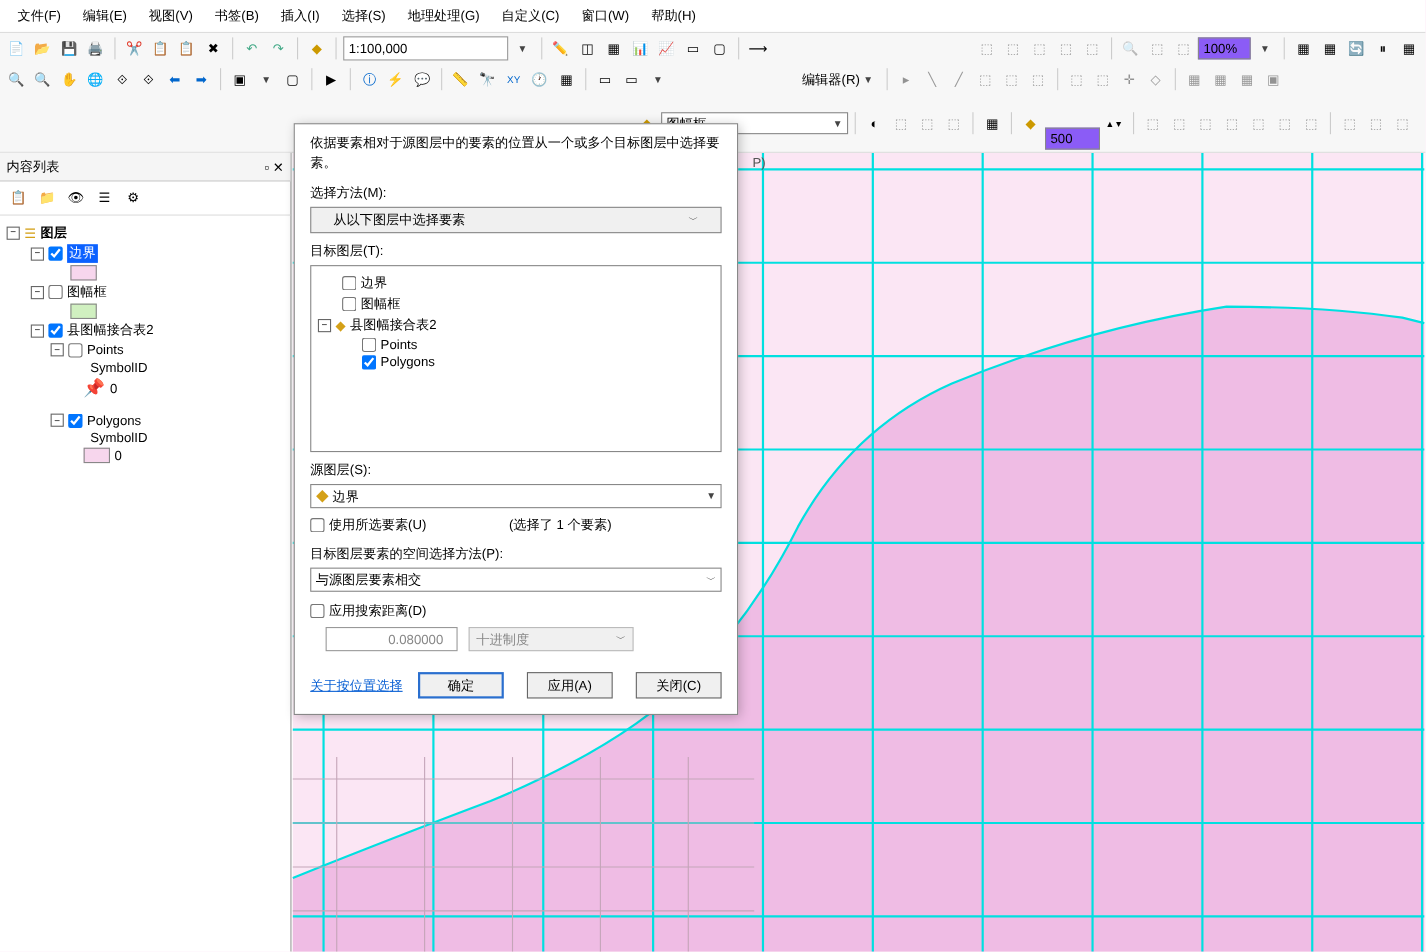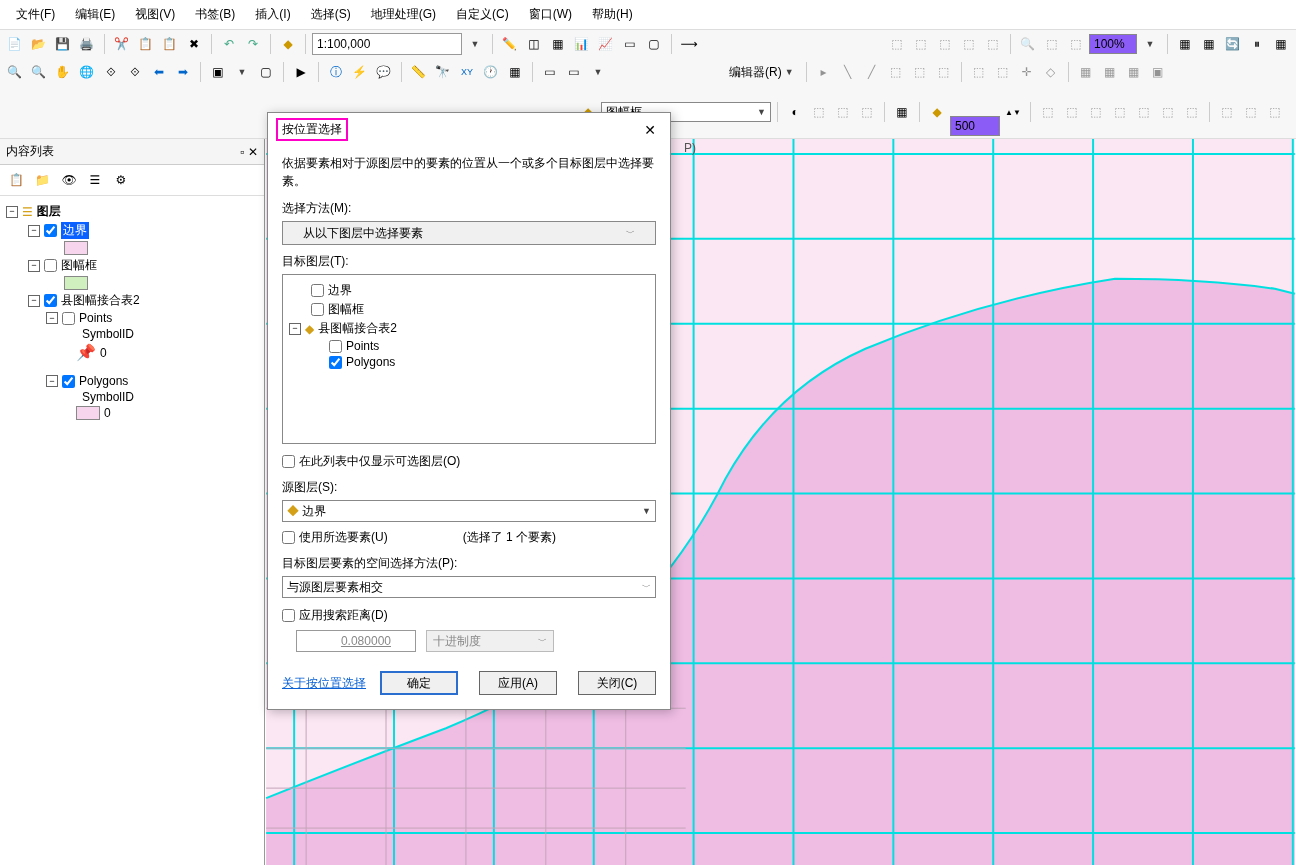--- a/index.html
+++ b/index.html
@@ -47,22 +47,22 @@
 .dlg-title-text { border: 2px solid #ff00c8; padding: 1px 4px; }
 .dlg-close { width: 24px; height: 22px; display: flex; align-items: center; justify-content: center; cursor: pointer; font-size: 14px; }
 .dlg-body { padding: 8px 14px 14px; }
 .dlg-desc { margin-bottom: 10px; line-height: 1.5; }
 .dlg-label { margin: 8px 0 4px; }
 .dlg-select { width: 100%; height: 24px; border: 1px solid #888; background: #f0f0f0; padding: 0 20px; display: flex; justify-content: space-between; align-items: center; cursor: pointer; }
 .dlg-drop { width: 100%; height: 22px; border: 1px solid #888; background: #fff; padding: 0 4px; display: flex; justify-content: space-between; align-items: center; cursor: pointer; }
 .target-list { border: 1px solid #888; height: 170px; padding: 6px; overflow: auto; }
 .target-list .tree-item { padding: 1px 0; }
 .chk { width: 13px; height: 13px; }
-.num-input { width: 120px; height: 22px; border: 1px solid #999; background: #fff; padding: 0 24px; text-align: right; color: #888; text-decoration: underline; }
-.combo-dis { width: 128px; height: 22px; border: 1px solid #bbb; background: #f0f0f0; color: #888; padding: 0 6px; display: flex; align-items: center; justify-content: space-between;}
+.num-input { width: 120px; height: 22px; border: 1px solid #999; background: #fff; padding: 0 12px; text-align: right; color: #888; }
+.combo-dis { width: 150px; height: 22px; border: 1px solid #bbb; background: #f0f0f0; color: #888; padding: 0 6px; display: flex; align-items: center; justify-content: space-between;}
 .dlg-footer { display: flex; align-items: center; justify-content: space-between; margin-top: 18px; }
 .link { color: #0b61d4; text-decoration: underline; cursor: pointer; }
 .btn { width: 78px; height: 24px; border: 1px solid #666; background: #f0f0f0; cursor: pointer; }
 .btn-primary { border: 2px solid #2a6fcf; }
 .btn-row { display: flex; gap: 21px; }
 .triangle { font-size: 9px; color: #444; }
 </style>
 </head>
 <body>
 
@@ -332,24 +332,20 @@
         <line x1="120" y1="550" x2="120" y2="756"></line>
         <line x1="200" y1="550" x2="200" y2="756"></line>
         <line x1="280" y1="550" x2="280" y2="756"></line>
         <line x1="360" y1="550" x2="360" y2="756"></line>
       </g>
     </svg>
   </div>
 </div>
 
 <div class="dialog">
-  <div class="dlg-title">
-    <span class="dlg-title-text">按位置选择</span>
-    <span class="dlg-close">✕</span>
-  </div>
   <div class="dlg-body">
     <div class="dlg-desc">依据要素相对于源图层中的要素的位置从一个或多个目标图层中选择要素。</div>
 
     <div class="dlg-label">选择方法(M):</div>
     <div class="dlg-select">
       <span>从以下图层中选择要素</span>
         <span class="triangle">﹀</span>
     </div>
 
     <div class="dlg-label">目标图层(T):</div>
@@ -374,24 +370,20 @@
         <input type="checkbox" class="chk" style="">
         <span>Points</span>
       </div>
       <div class="tree-item">
           <span class="tree-indent" style="width:36px;"></span>
         <input type="checkbox" class="chk" checked="" style="">
         <span>Polygons</span>
       </div>
     </div>
 
-    <div class="tree-item" style="margin-top:8px;">
-      <input type="checkbox" class="chk" style="">
-      <span>在此列表中仅显示可选图层(O)</span>
-    </div>
 
     <div class="dlg-label">源图层(S):</div>
     <div class="dlg-drop">
       <span><span style="color:#d4a017;">◆</span> <span>边界</span></span>
       <span class="triangle">▼</span>
     </div>
 
     <div class="tree-item" style="margin-top:6px; justify-content:space-between;">
       <span style="display:flex; gap:4px; align-items:center;">
         <input type="checkbox" class="chk" style="">

